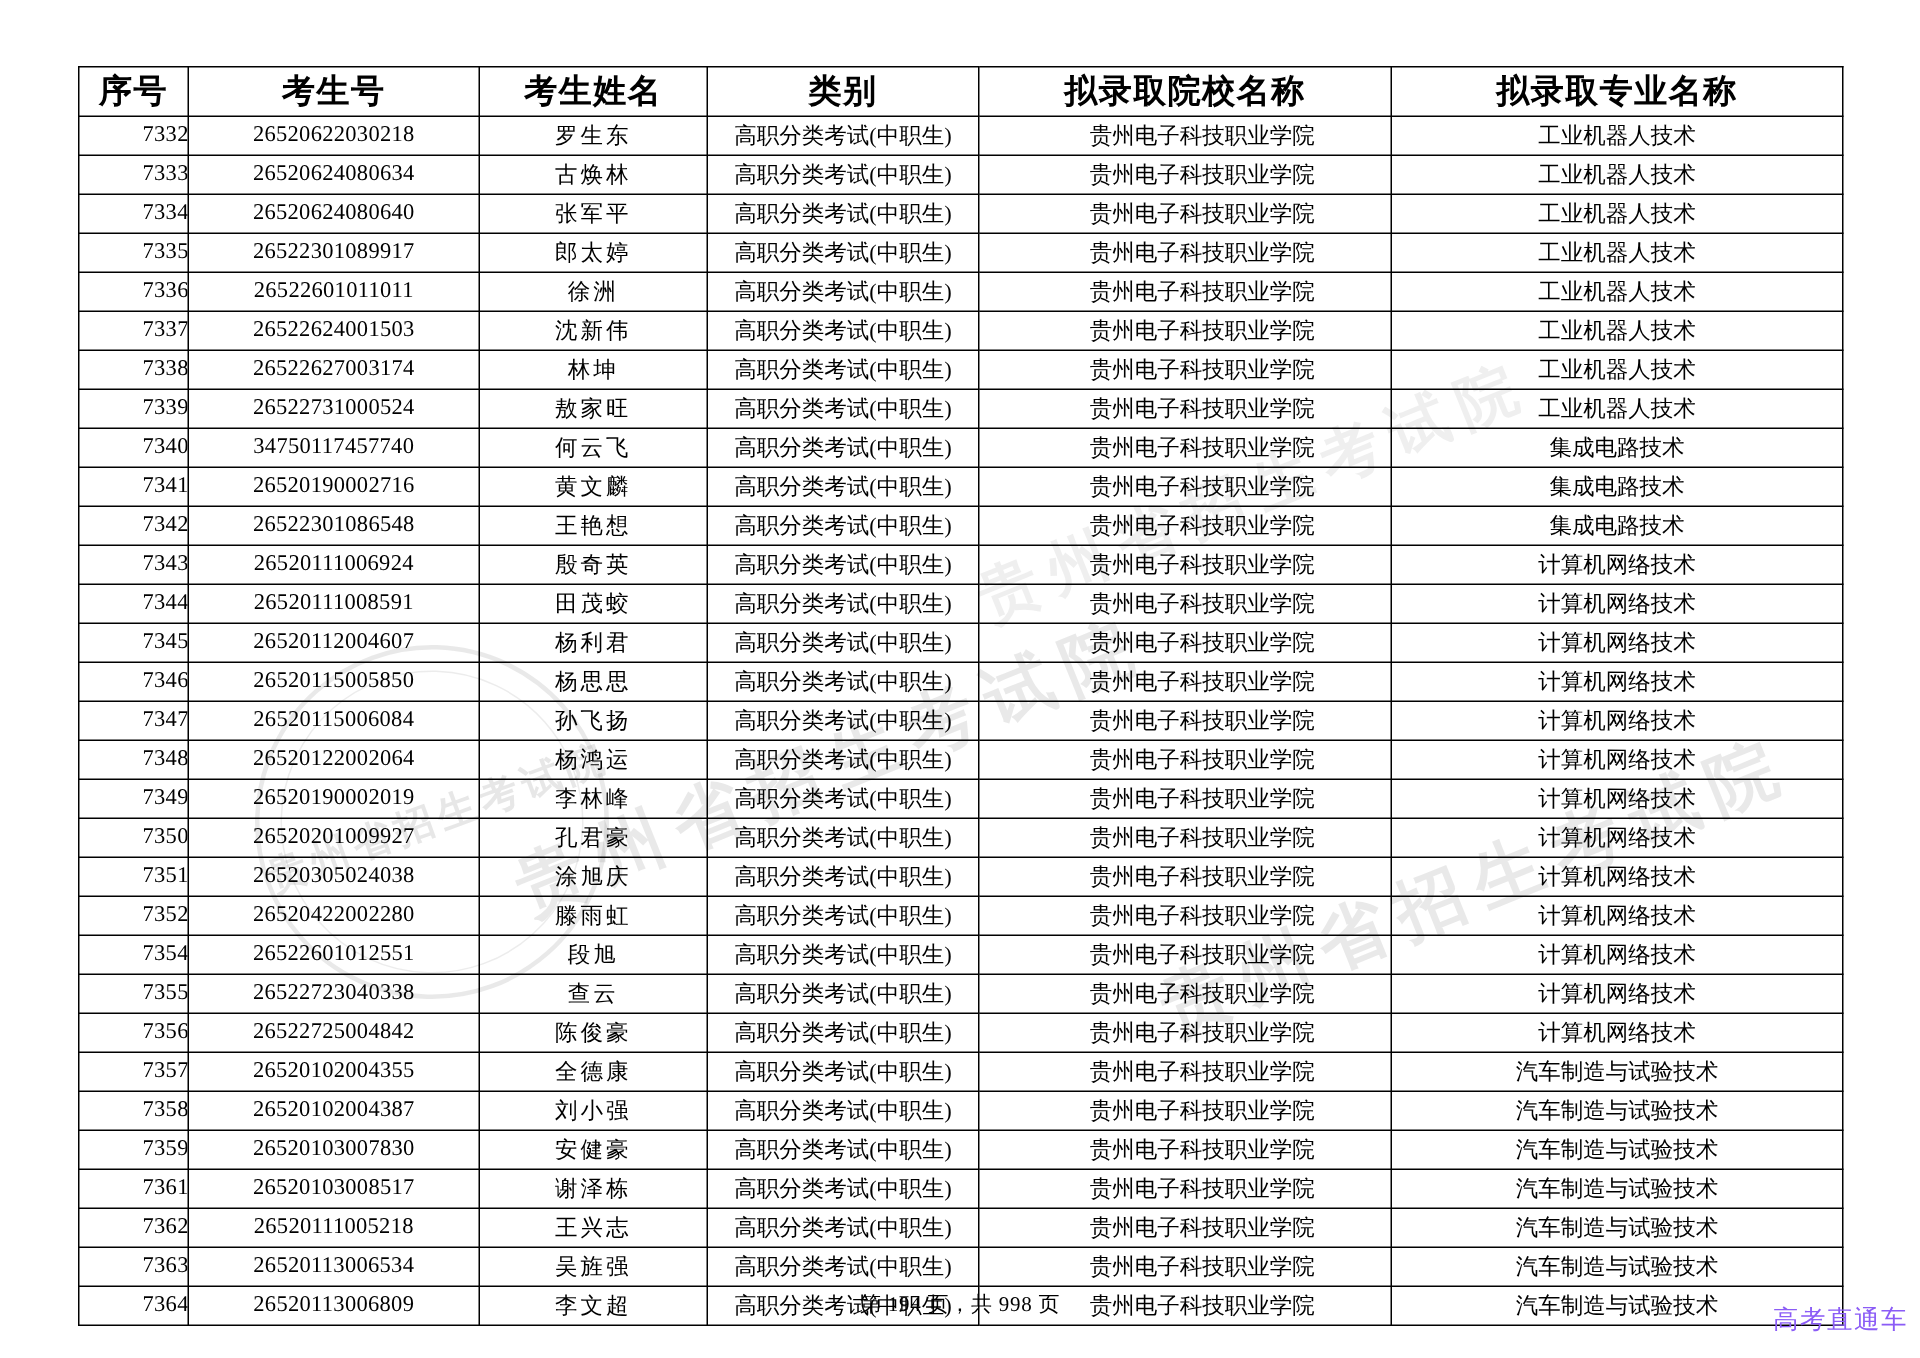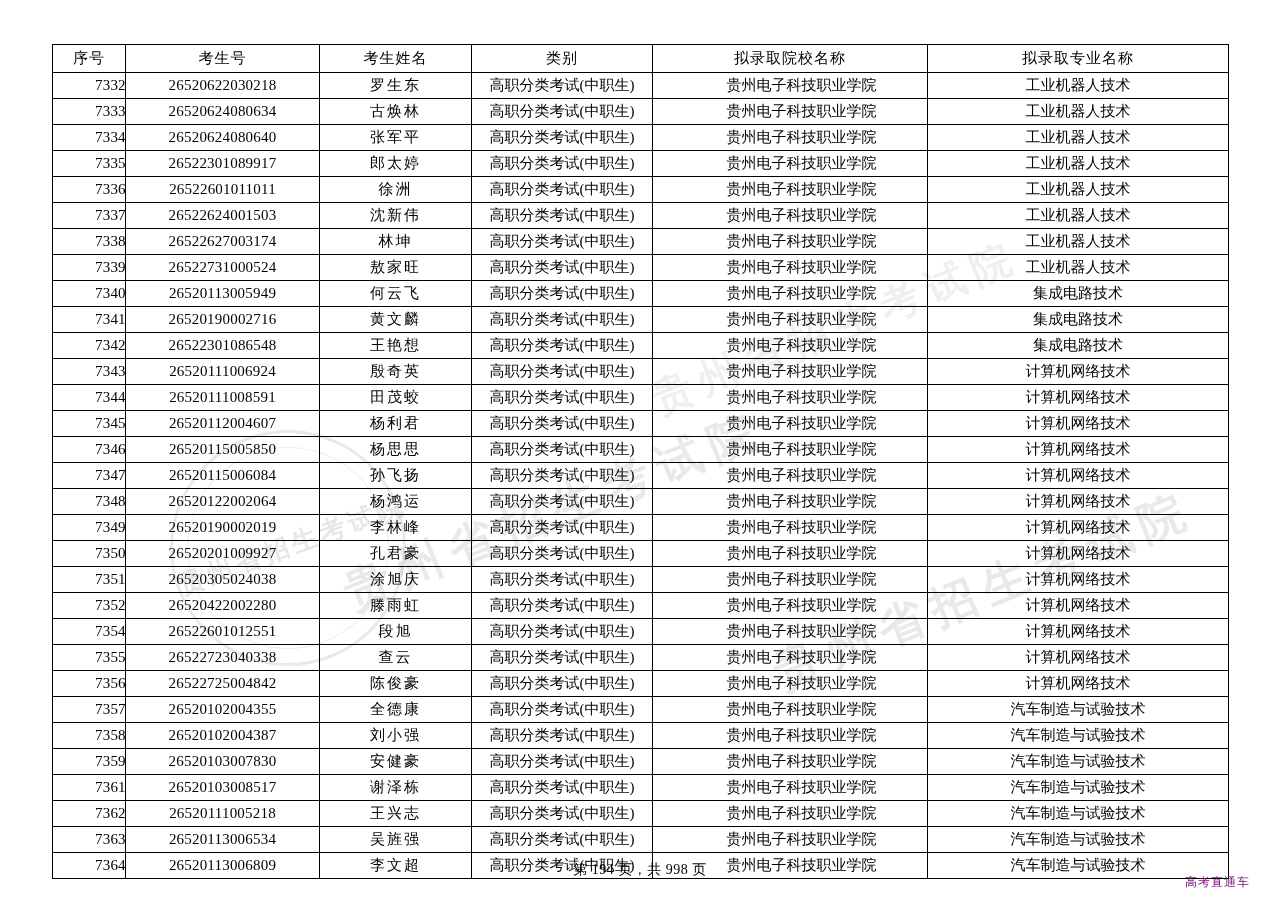--- a/index.html
+++ b/index.html
@@ -38,22 +38,22 @@
     border: 1px solid #000000;
     text-align: center;
     vertical-align: middle;
     white-space: nowrap;
     overflow: hidden;
     background: transparent;
   }
 
   table.roster th {
     height: 25px;
-    font-size: 15px;
-    font-weight: normal;
+    font-size: 22px;
+    font-weight: bold;
     letter-spacing: 1px;
   }
 
   table.roster td {
     height: 23px;
     font-size: 15px;
   }
 
   
   col.c-seq    { width: 73px; }
@@ -76,25 +76,25 @@
     right: 0;
     bottom: 26px;
     text-align: center;
     font-size: 14px;
     letter-spacing: 0.5px;
     z-index: 4;
   }
 
   .brand {
     position: absolute;
-    right: 30px;
+    right: 8px;
     bottom: 14px;
     font-family: "Liberation Sans", sans-serif;
-    font-size: 12px;
-    color: #701a75;
+    font-size: 17px;
+    color: #8b5cf6;
     letter-spacing: 1px;
     z-index: 5;
   }
 
   
   .wm {
     position: absolute;
     z-index: 1;
     pointer-events: none;
     color: rgba(120, 120, 120, 0.16);
@@ -244,21 +244,21 @@
         <tr>
           <td class="seq">7339</td>
           <td class="id">26522731000524</td>
           <td class="name">敖家旺</td>
           <td class="cat">高职分类考试(中职生)</td>
           <td class="school">贵州电子科技职业学院</td>
           <td class="major">工业机器人技术</td>
         </tr>
         <tr>
           <td class="seq">7340</td>
-          <td class="id">26520113005949</td>
+          <td class="id">34750117457740</td>
           <td class="name">何云飞</td>
           <td class="cat">高职分类考试(中职生)</td>
           <td class="school">贵州电子科技职业学院</td>
           <td class="major">集成电路技术</td>
         </tr>
         <tr>
           <td class="seq">7341</td>
           <td class="id">26520190002716</td>
           <td class="name">黄文麟</td>
           <td class="cat">高职分类考试(中职生)</td>

